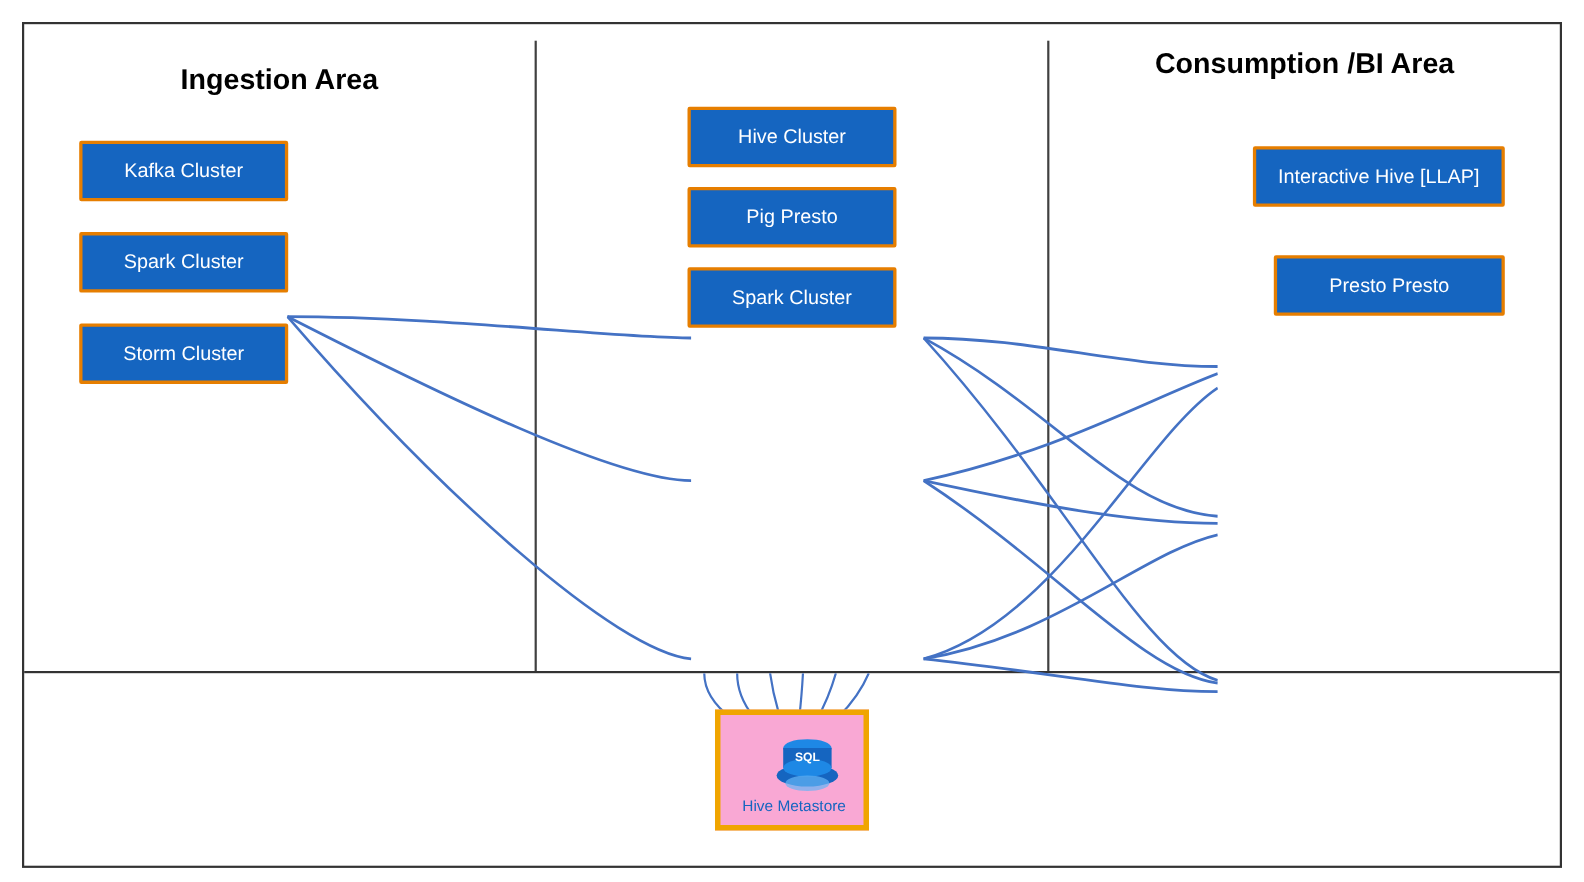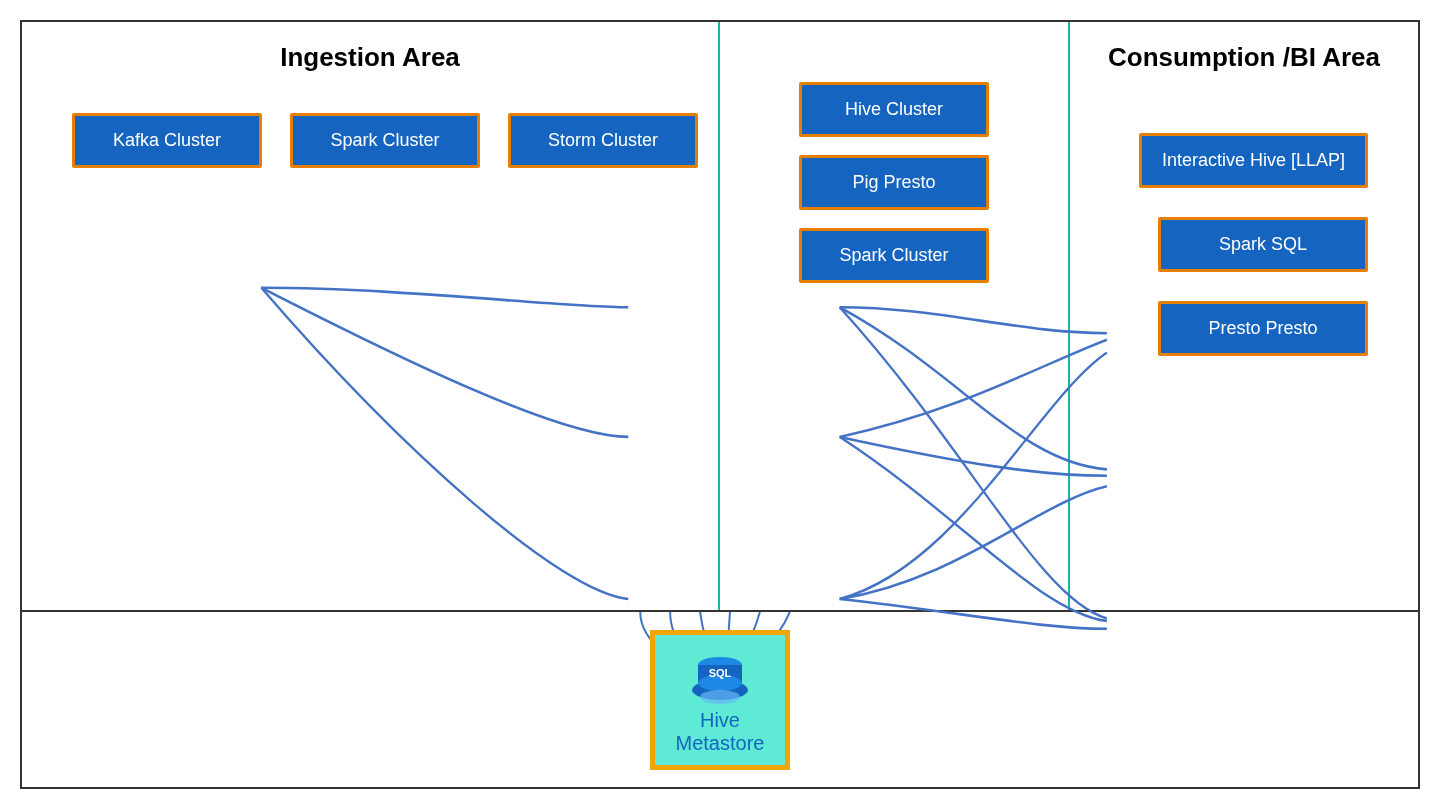--- a/index.html
+++ b/index.html
@@ -20,21 +20,22 @@
       display: flex;
       border-bottom: 2px solid #333;
       height: 590px;
     }
     .column {
       flex: 1;
       position: relative;
       padding: 20px;
     }
     .column:not(:last-child) {
-      border-right: 2px solid #14b8a6;
+      border-right: 2px solid #404040;
+      margin-top: 15px;
     }
     .col-title {
       font-size: 26px;
       font-weight: bold;
       text-align: center;
       margin-bottom: 30px;
       color: #000;
     }
     .cluster-box {
       background: #1565c0;
@@ -44,63 +45,64 @@
       padding: 14px 20px;
       border: 3px solid #e67e00;
       border-radius: 2px;
       display: inline-block;
       min-width: 190px;
       text-align: center;
     }
     
     .ingestion-boxes {
       display: flex;
+      flex-direction: column;
       gap: 28px;
       align-items: flex-start;
       padding-left: 30px;
       padding-top: 10px;
     }
     
     .process-boxes {
       display: flex;
       flex-direction: column;
       gap: 18px;
       align-items: center;
       padding-top: 40px;
     }
     
     .consumption-boxes {
       display: flex;
       flex-direction: column;
-      gap: 29px;
+      gap: 44px;
       align-items: flex-end;
       padding-right: 30px;
       padding-top: 30px;
     }
     
     .bottom-section {
       height: 175px;
       position: relative;
       display: flex;
       justify-content: center;
       align-items: center;
     }
     .metastore-box {
-      background: #5eead4;
+      background: #f9a8d4;
       border: 5px solid #f0a500;
       padding: 10px 16px;
       display: flex;
       flex-direction: column;
-      align-items: center;
+      align-items: flex-end;
       width: 140px;
       position: relative;
       z-index: 10;
     }
     .metastore-label {
-      font-size: 20px;
+      font-size: 14px;
       color: #1565c0;
       font-weight: 500;
       margin-top: 4px;
       text-align: center;
     }
     .top-svg {
       position: absolute;
       top: 0;
       left: 0;
       width: 100%;
@@ -156,21 +158,20 @@
         <div class="cluster-box">Hive Cluster</div>
         <div class="cluster-box">Pig Presto</div>
         <div class="cluster-box">Spark Cluster</div>
       </div>
     </div>
 
     <div class="column">
       <div class="col-title">Consumption /BI Area</div>
       <div class="consumption-boxes">
         <div class="cluster-box" style="min-width:210px;">Interactive Hive [LLAP]</div>
-        <div class="cluster-box" style="min-width:210px;">Spark SQL</div>
         <div class="cluster-box" style="min-width:210px;">Presto Presto</div>
       </div>
     </div>
 
   </div>
 
   <div class="bottom-section">
 
     <svg style="position:absolute;top:0;left:0;width:100%;height:175px;pointer-events:none;z-index:4;" viewBox="0 0 1400 175" preserveAspectRatio="none">
 

